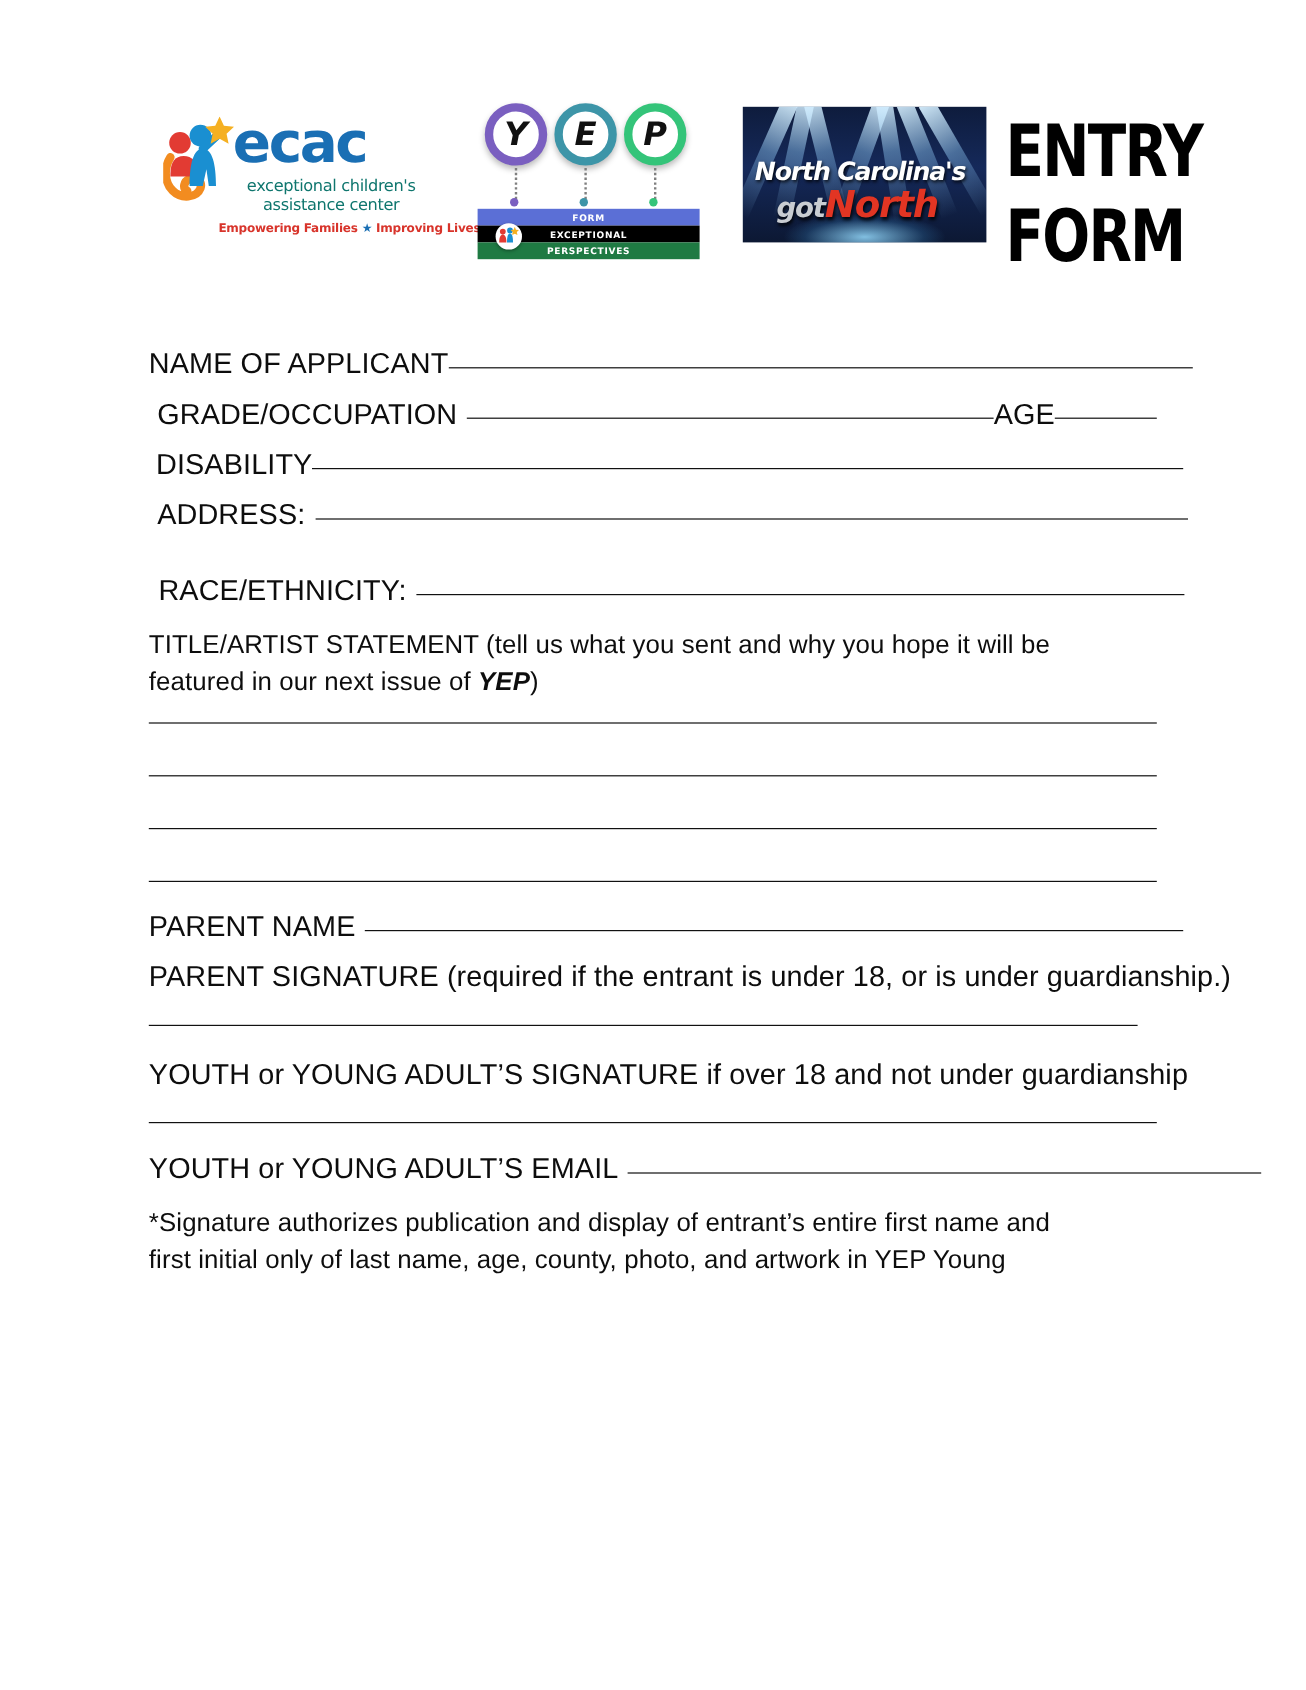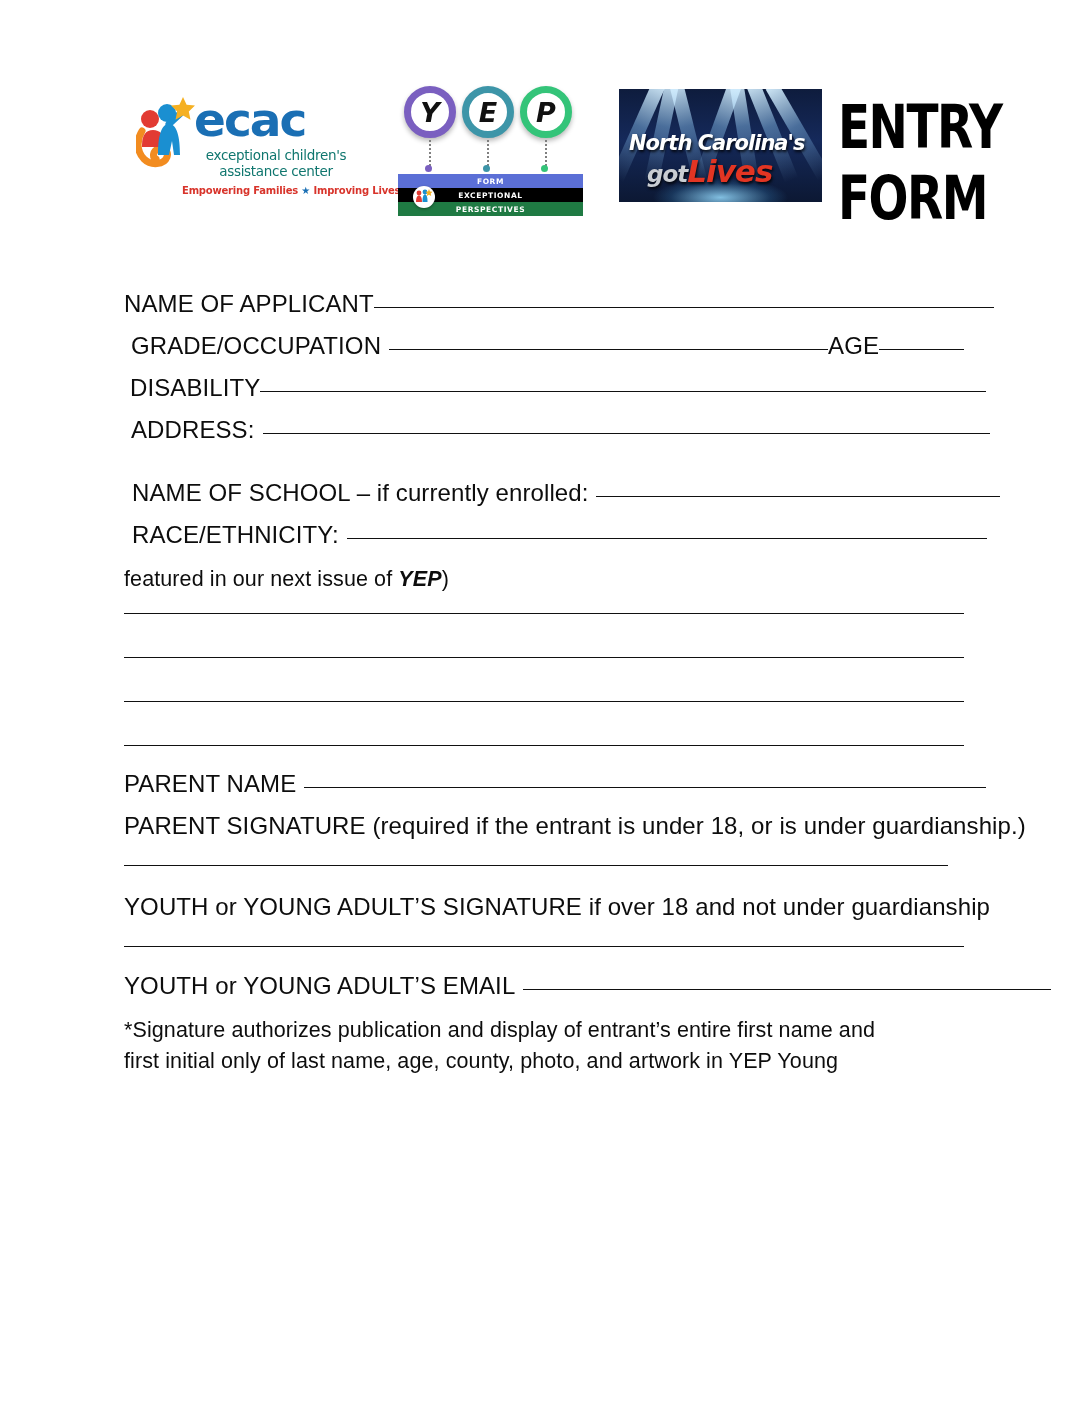--- a/index.html
+++ b/index.html
@@ -311,21 +311,21 @@
 
   <div id="nc-talent">
     <div class="beam" style="left:12px;  transform:rotate(24deg);"></div>
     <div class="beam" style="left:36px;  transform:rotate(12deg);"></div>
     <div class="beam" style="left:62px;  transform:rotate(-14deg);"></div>
     <div class="beam" style="left:92px;  transform:rotate(20deg);"></div>
     <div class="beam" style="left:118px; transform:rotate(-9deg);"></div>
     <div class="beam" style="left:146px; transform:rotate(-22deg);"></div>
     <div class="beam" style="left:172px; transform:rotate(-30deg);"></div>
     <div id="nc-text1">North Carolina's</div>
-    <div id="nc-text2"><span id="nc-got">got</span><span id="nc-talent-word">Lives</span></div>
+    <div id="nc-text2"><span id="nc-got">got</span><span id="nc-talent-word">North</span></div>
   </div>
 
   <div id="entry-form-title">
     <div>ENTRY</div>
     <div>FORM</div>
   </div>
 </div>
 
 <div id="form-body">
 
@@ -340,31 +340,29 @@
   <div class="frow" style="padding-left:130px;">
     <span class="lbl">DISABILITY</span><span class="rule" style="width:726px;"></span>
   </div>
 
   <div class="frow" style="padding-left:131px;">
     <span class="lbl">ADDRESS:</span><span class="rule" style="width:727px;margin-left:8px;"></span>
   </div>
 
   <div style="height:21px;"></div>
 
-  <div class="frow" style="padding-left:132px;">
-    <span class="lbl">NAME OF SCHOOL – if currently enrolled:</span><span class="rule" style="width:404px;margin-left:8px;"></span>
-  </div>
 
   <div class="frow" style="padding-left:132px;">
     <span class="lbl">RACE/ETHNICITY:</span><span class="rule" style="width:640px;margin-left:8px;"></span>
   </div>
 
   <div style="height:8px;"></div>
 
   <div class="para" style="padding-left:124px;width:840px;">
+    <div>TITLE/ARTIST STATEMENT (tell us what you sent and why you hope it will be</div>
     <div><span>featured in our next issue of </span><b class="yep-bold">YEP</b><span>)</span></div>
   </div>
 
   <div style="height:18px;"></div>
 
   <div style="padding-left:124px;width:840px;">
     <div class="blankline"></div>
     <div style="height:43px;"></div>
     <div class="blankline"></div>
     <div style="height:43px;"></div>

